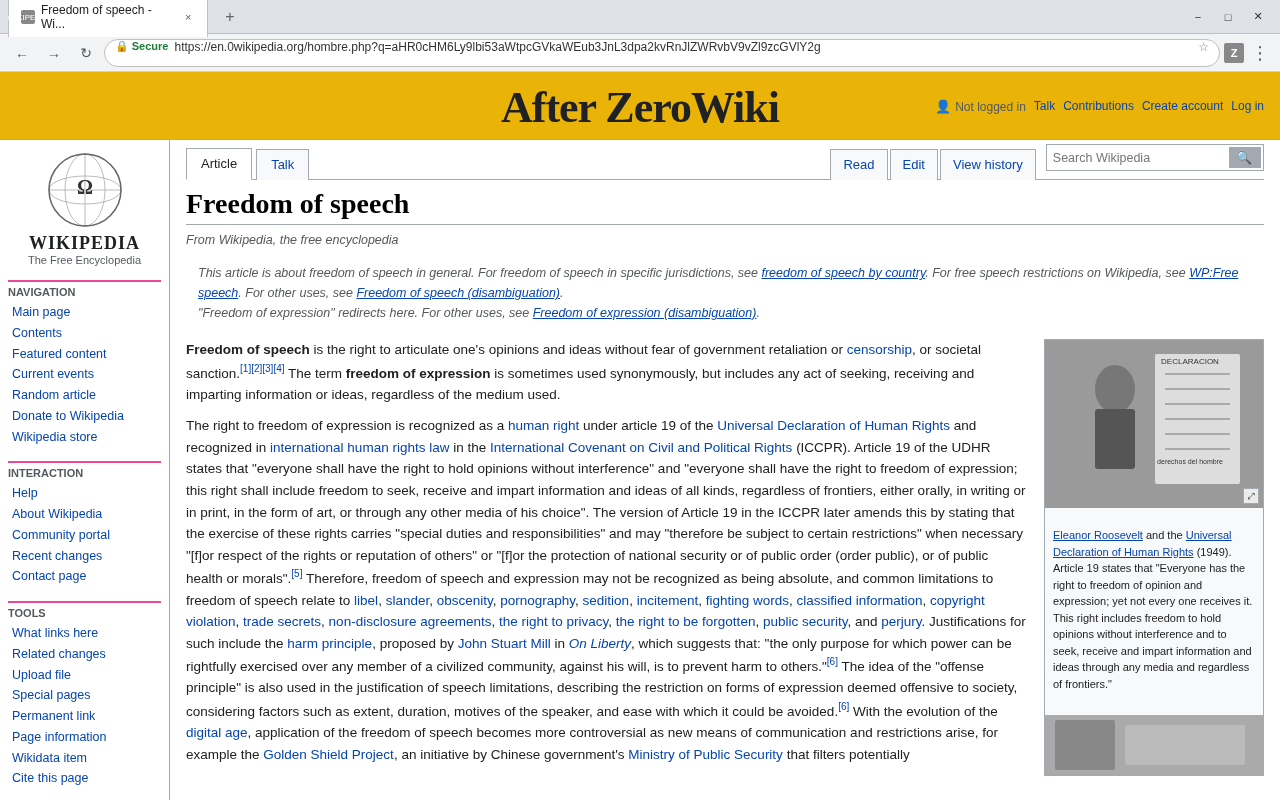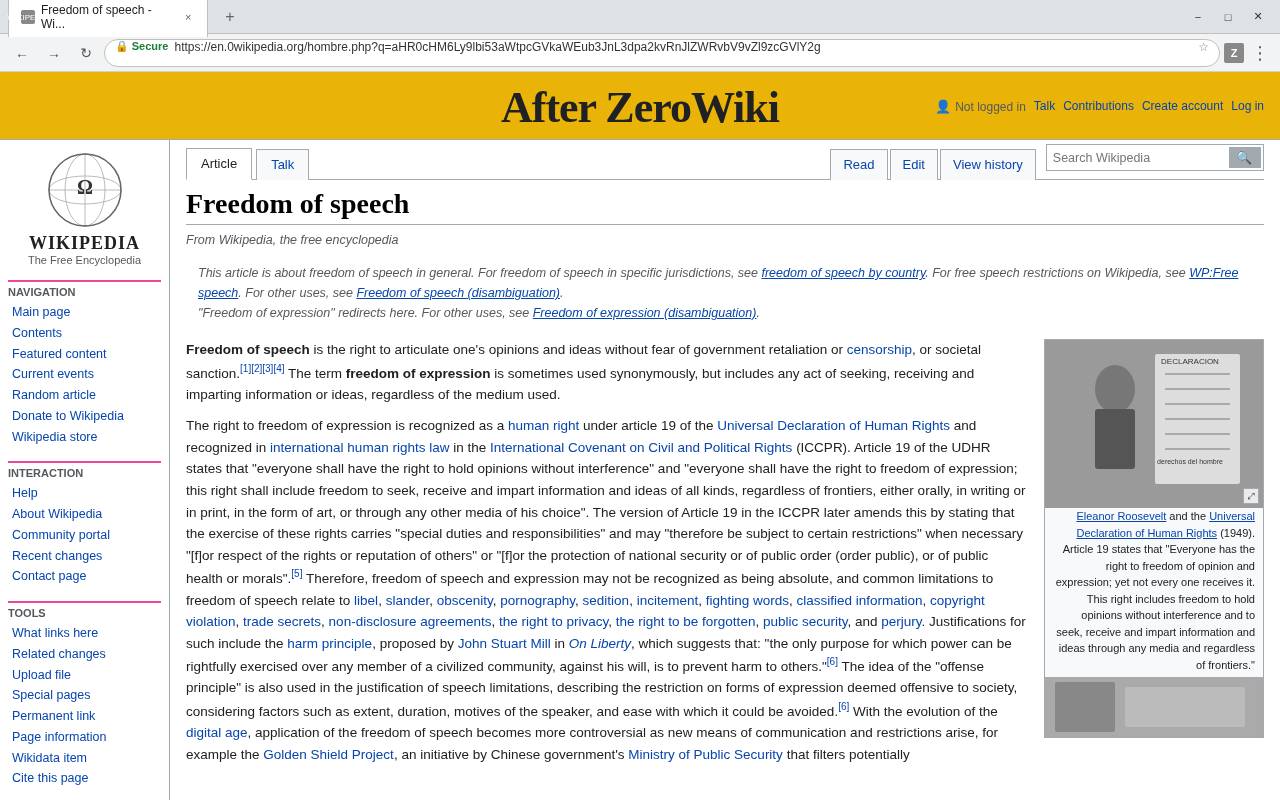--- a/index.html
+++ b/index.html
@@ -237,25 +237,24 @@
       border: 1px solid #a2a9b1;
       width: 16px;
       height: 16px;
       display: flex;
       align-items: center;
       justify-content: center;
       font-size: 9px;
       cursor: pointer;
     }
     .infobox-caption {
-      padding: 0 8px;
+      padding: 19px 8px;
       font-size: 11px;
       line-height: 1.5;
       color: #202122;
-      text-align: right;
     }
     .infobox-caption a { color: #0645ad; }
     .infobox-image2 {
       width: 100%;
       height: 60px;
       background: linear-gradient(135deg, #aaa 0%, #ccc 50%, #999 100%);
       margin-top: 4px;
     }
 
     

